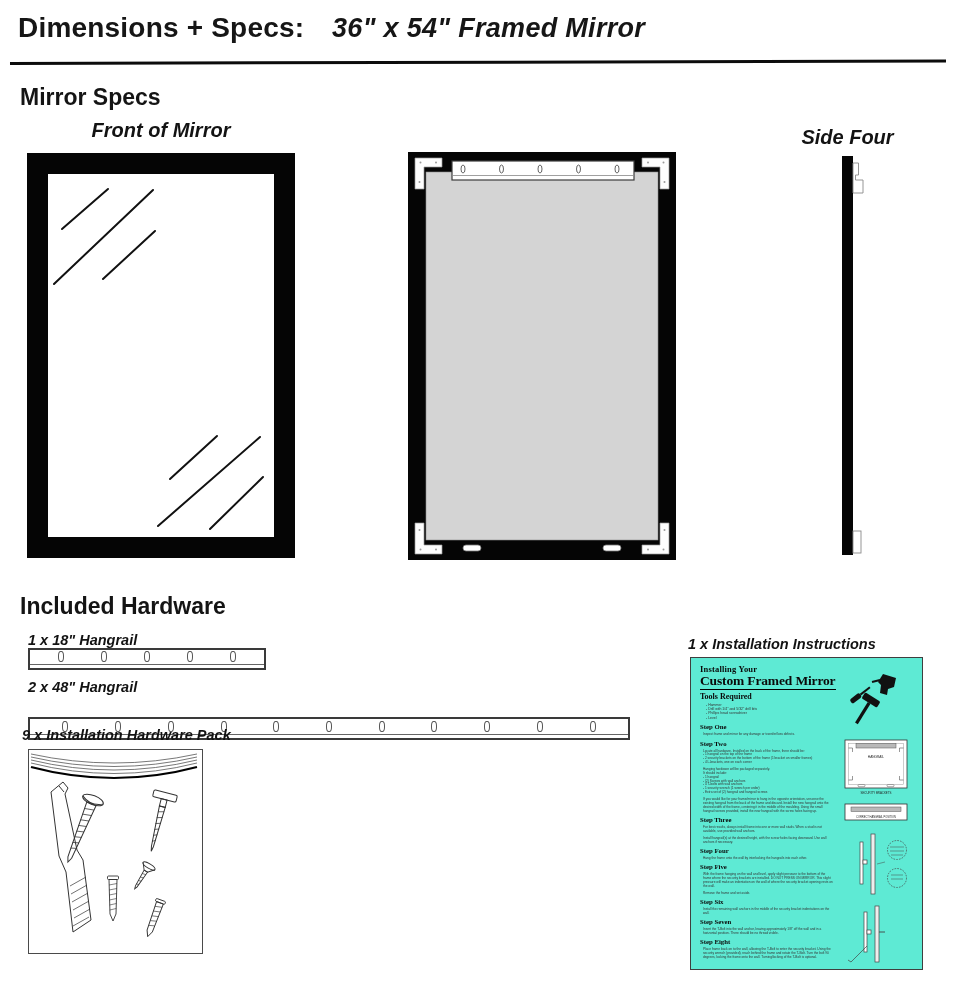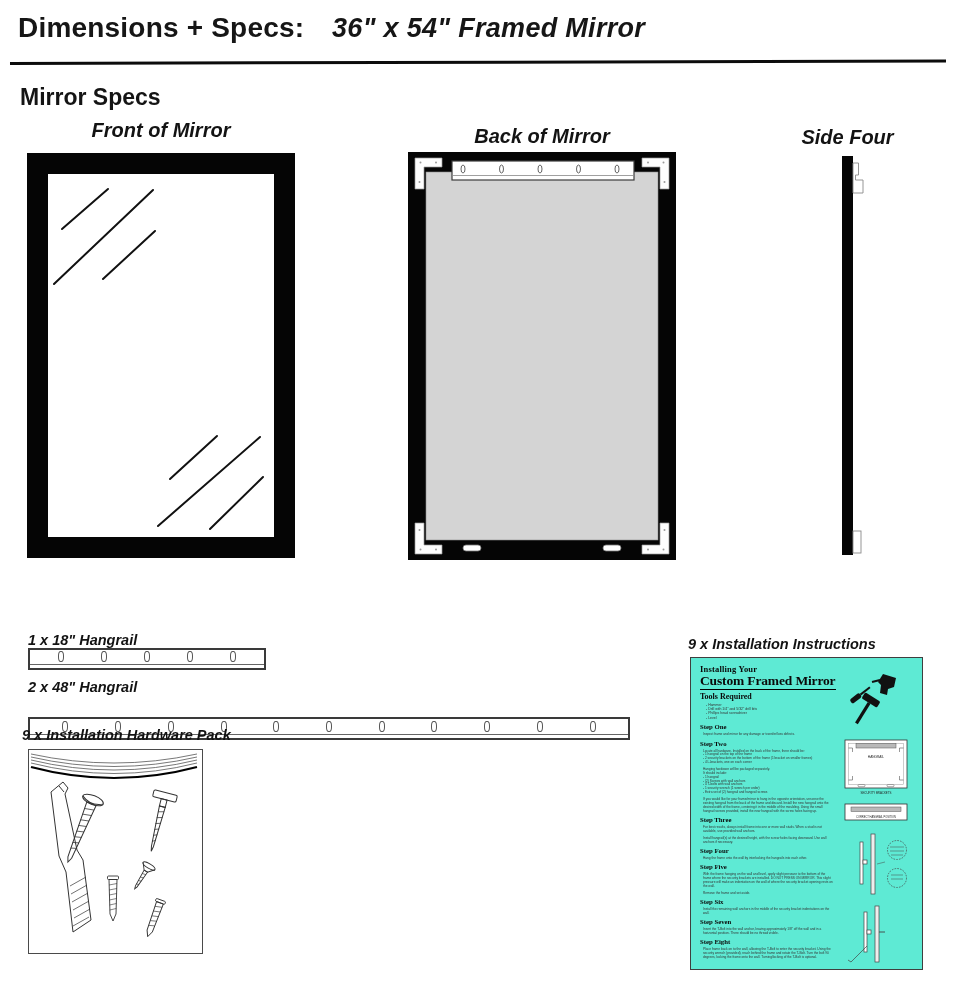--- a/index.html
+++ b/index.html
@@ -51,21 +51,20 @@
 
 <div id="canvas">
 
   <div class="abs hdr-title">Dimensions + Specs:</div>
   <div class="abs hdr-sub">36" x 54" Framed Mirror</div>
   <div class="abs hdr-rule"></div>
 
   <div class="abs sec-h" style="left:20px;top:84px;">Mirror Specs</div>
 
   <div class="abs view-label" style="left:27px;top:119px;width:268px;">Front of Mirror</div>
-  <div class="abs view-label" style="left:408px;top:125px;width:268px;">Back of Mirror</div>
   <div class="abs view-label" style="left:775px;top:126px;width:145px;">Side Four</div>
 
   <div class="abs front">
     <div class="front-glass">
       <svg width="226" height="363" viewBox="0 0 226 363">
         <g stroke="#111" stroke-width="2" stroke-linecap="round">
           <line x1="14" y1="55" x2="60" y2="15"></line>
           <line x1="6" y1="110" x2="105" y2="16"></line>
           <line x1="55" y1="105" x2="107" y2="57"></line>
           <line x1="122" y1="305" x2="169" y2="262"></line>
@@ -108,20 +107,21 @@
       </g>
     </svg>
   </div>
 
   <svg class="abs" style="left:842px;top:154px;" width="30" height="404" viewBox="0 0 30 404">
     <rect x="0" y="2" width="11" height="399" fill="#050505"></rect>
     <path d="M11,9 h5.5 v12 h-3 v5 h7.5 v13 h-10 Z" fill="#ffffff" stroke="#8a8a8a" stroke-width="0.9"></path>
     <rect x="11" y="377" width="8" height="22" fill="#ffffff" stroke="#8a8a8a" stroke-width="0.9"></rect>
   </svg>
 
+  <div class="abs sec-h" style="left:20px;top:593px;">Included Hardware</div>
 
   <div class="abs hw-label" style="left:28px;top:632px;">1 x 18" Hangrail</div>
   <div class="abs rail rail18">
       <span class="rail-lip"></span>
       <span class="hole"></span>
       <span class="hole"></span>
       <span class="hole"></span>
       <span class="hole"></span>
       <span class="hole"></span>
     </div>
@@ -230,21 +230,21 @@
           <line x1="-3.6" y1="8" x2="3.6" y2="6.5"></line>
           <line x1="-3.4" y1="13" x2="3.4" y2="11.5"></line>
           <line x1="-3.2" y1="18" x2="3.2" y2="16.5"></line>
           <line x1="-3" y1="23" x2="3" y2="21.5"></line>
           <line x1="-2.8" y1="28" x2="2.8" y2="26.5"></line>
         </g>
       </g>
     </svg>
   </div>
 
-  <div class="abs hw-label" style="left:688px;top:636px;">9 x Installation Instructions</div>
+  <div class="abs hw-label" style="left:688px;top:636px;">1 x Installation Instructions</div>
 
   <div class="abs sheet">
     <div class="sheet-left">
       <div class="sheet-titlewrap">
         <div class="sheet-title1">Installing Your</div>
         <div class="sheet-title2">Custom Framed Mirror</div>
       </div>
       <div class="tools-h">Tools Required</div>
       <div class="tool-line">- Hammer</div>
       <div class="tool-line">- Drill with 1/4" and 5/32" drill bits</div>

